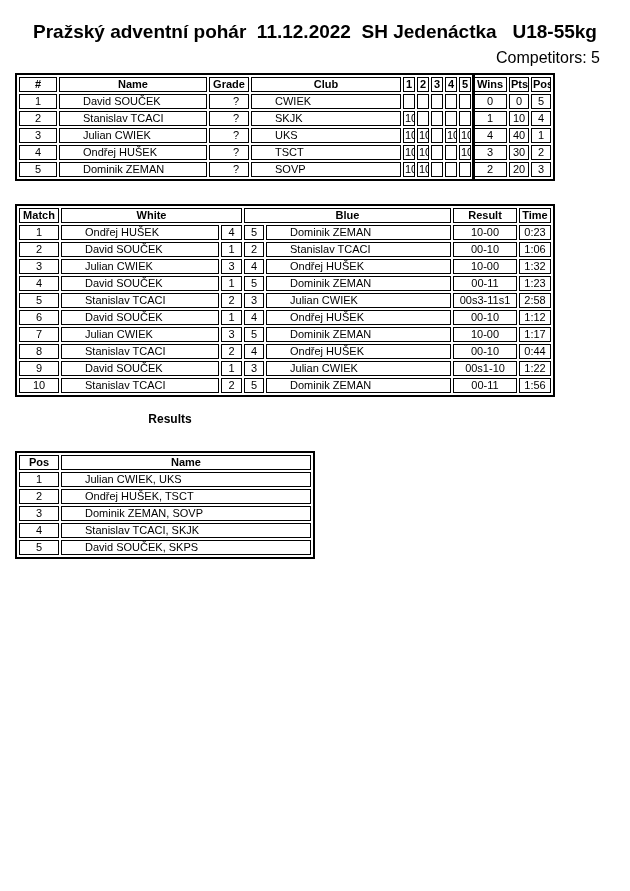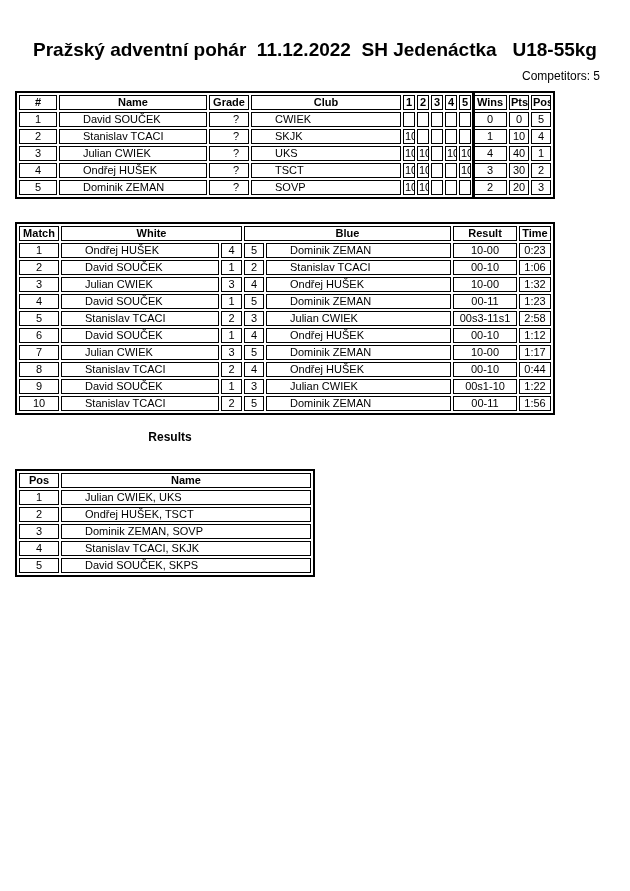--- a/index.html
+++ b/index.html
@@ -6,41 +6,41 @@
   .page {
     position: relative;
     width: 630px;
     height: 891px;
     background: #ffffff;
     overflow: hidden;
     color: #000;
     font-family: "Liberation Sans", "DejaVu Sans", sans-serif;
   }
   .title {
-    margin-top: 38px;
+    margin-top: 20px;
     text-align: center;
     font-size: 19px;
     font-weight: bold;
     line-height: 24px;
     white-space: pre;
   }
   .sec-head { position: relative; margin-top: 5px; height: 16px; }
   .sec-title {
     width: 500px;
     text-align: center;
     font-size: 12px;
     font-weight: bold;
     line-height: 14px;
   }
   .sec-title.narrow { width: 340px; }
   .count {
     position: absolute;
     top: 3px;
     right: 30px;
-    font-size: 12px;
+    font-size: 16px;
     line-height: 12px;
   }
   .tablewrap { position: relative; }
   .mt8 { margin-top: 8px; }
   .mt6 { margin-top: 23px; }
   .mt15 { margin-top: 15px; }
   table {
     border-collapse: separate;
     border-spacing: 2px;
     border: 2px solid #000;

